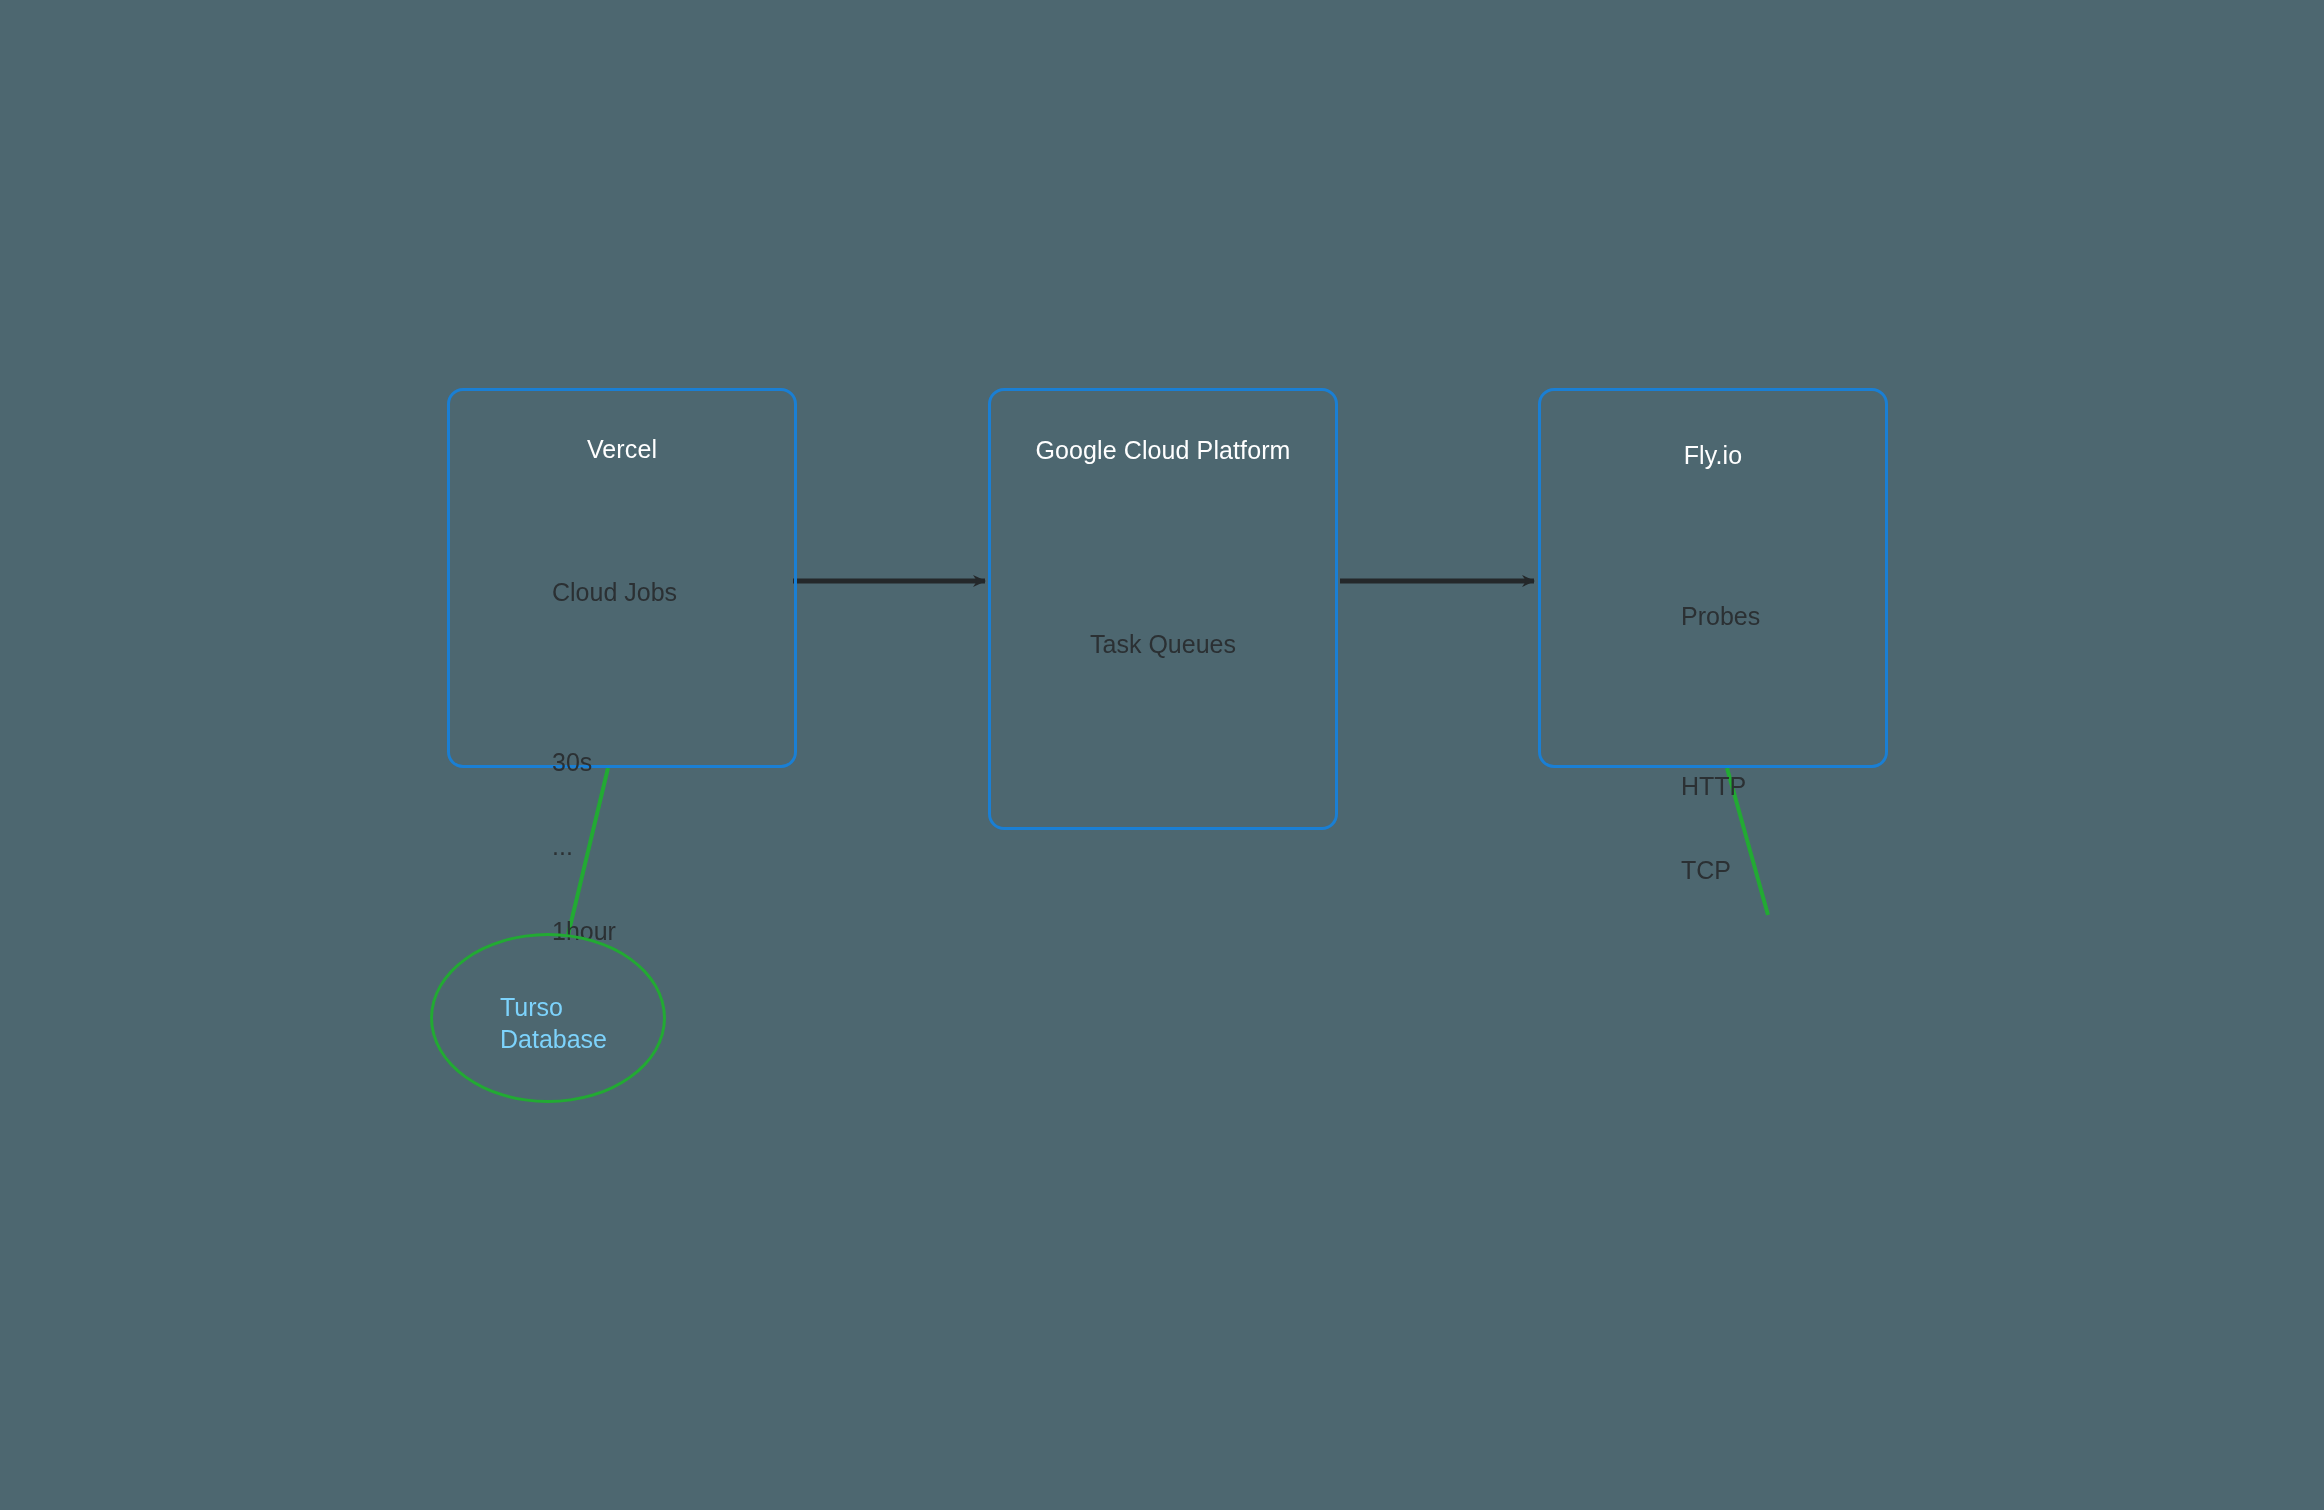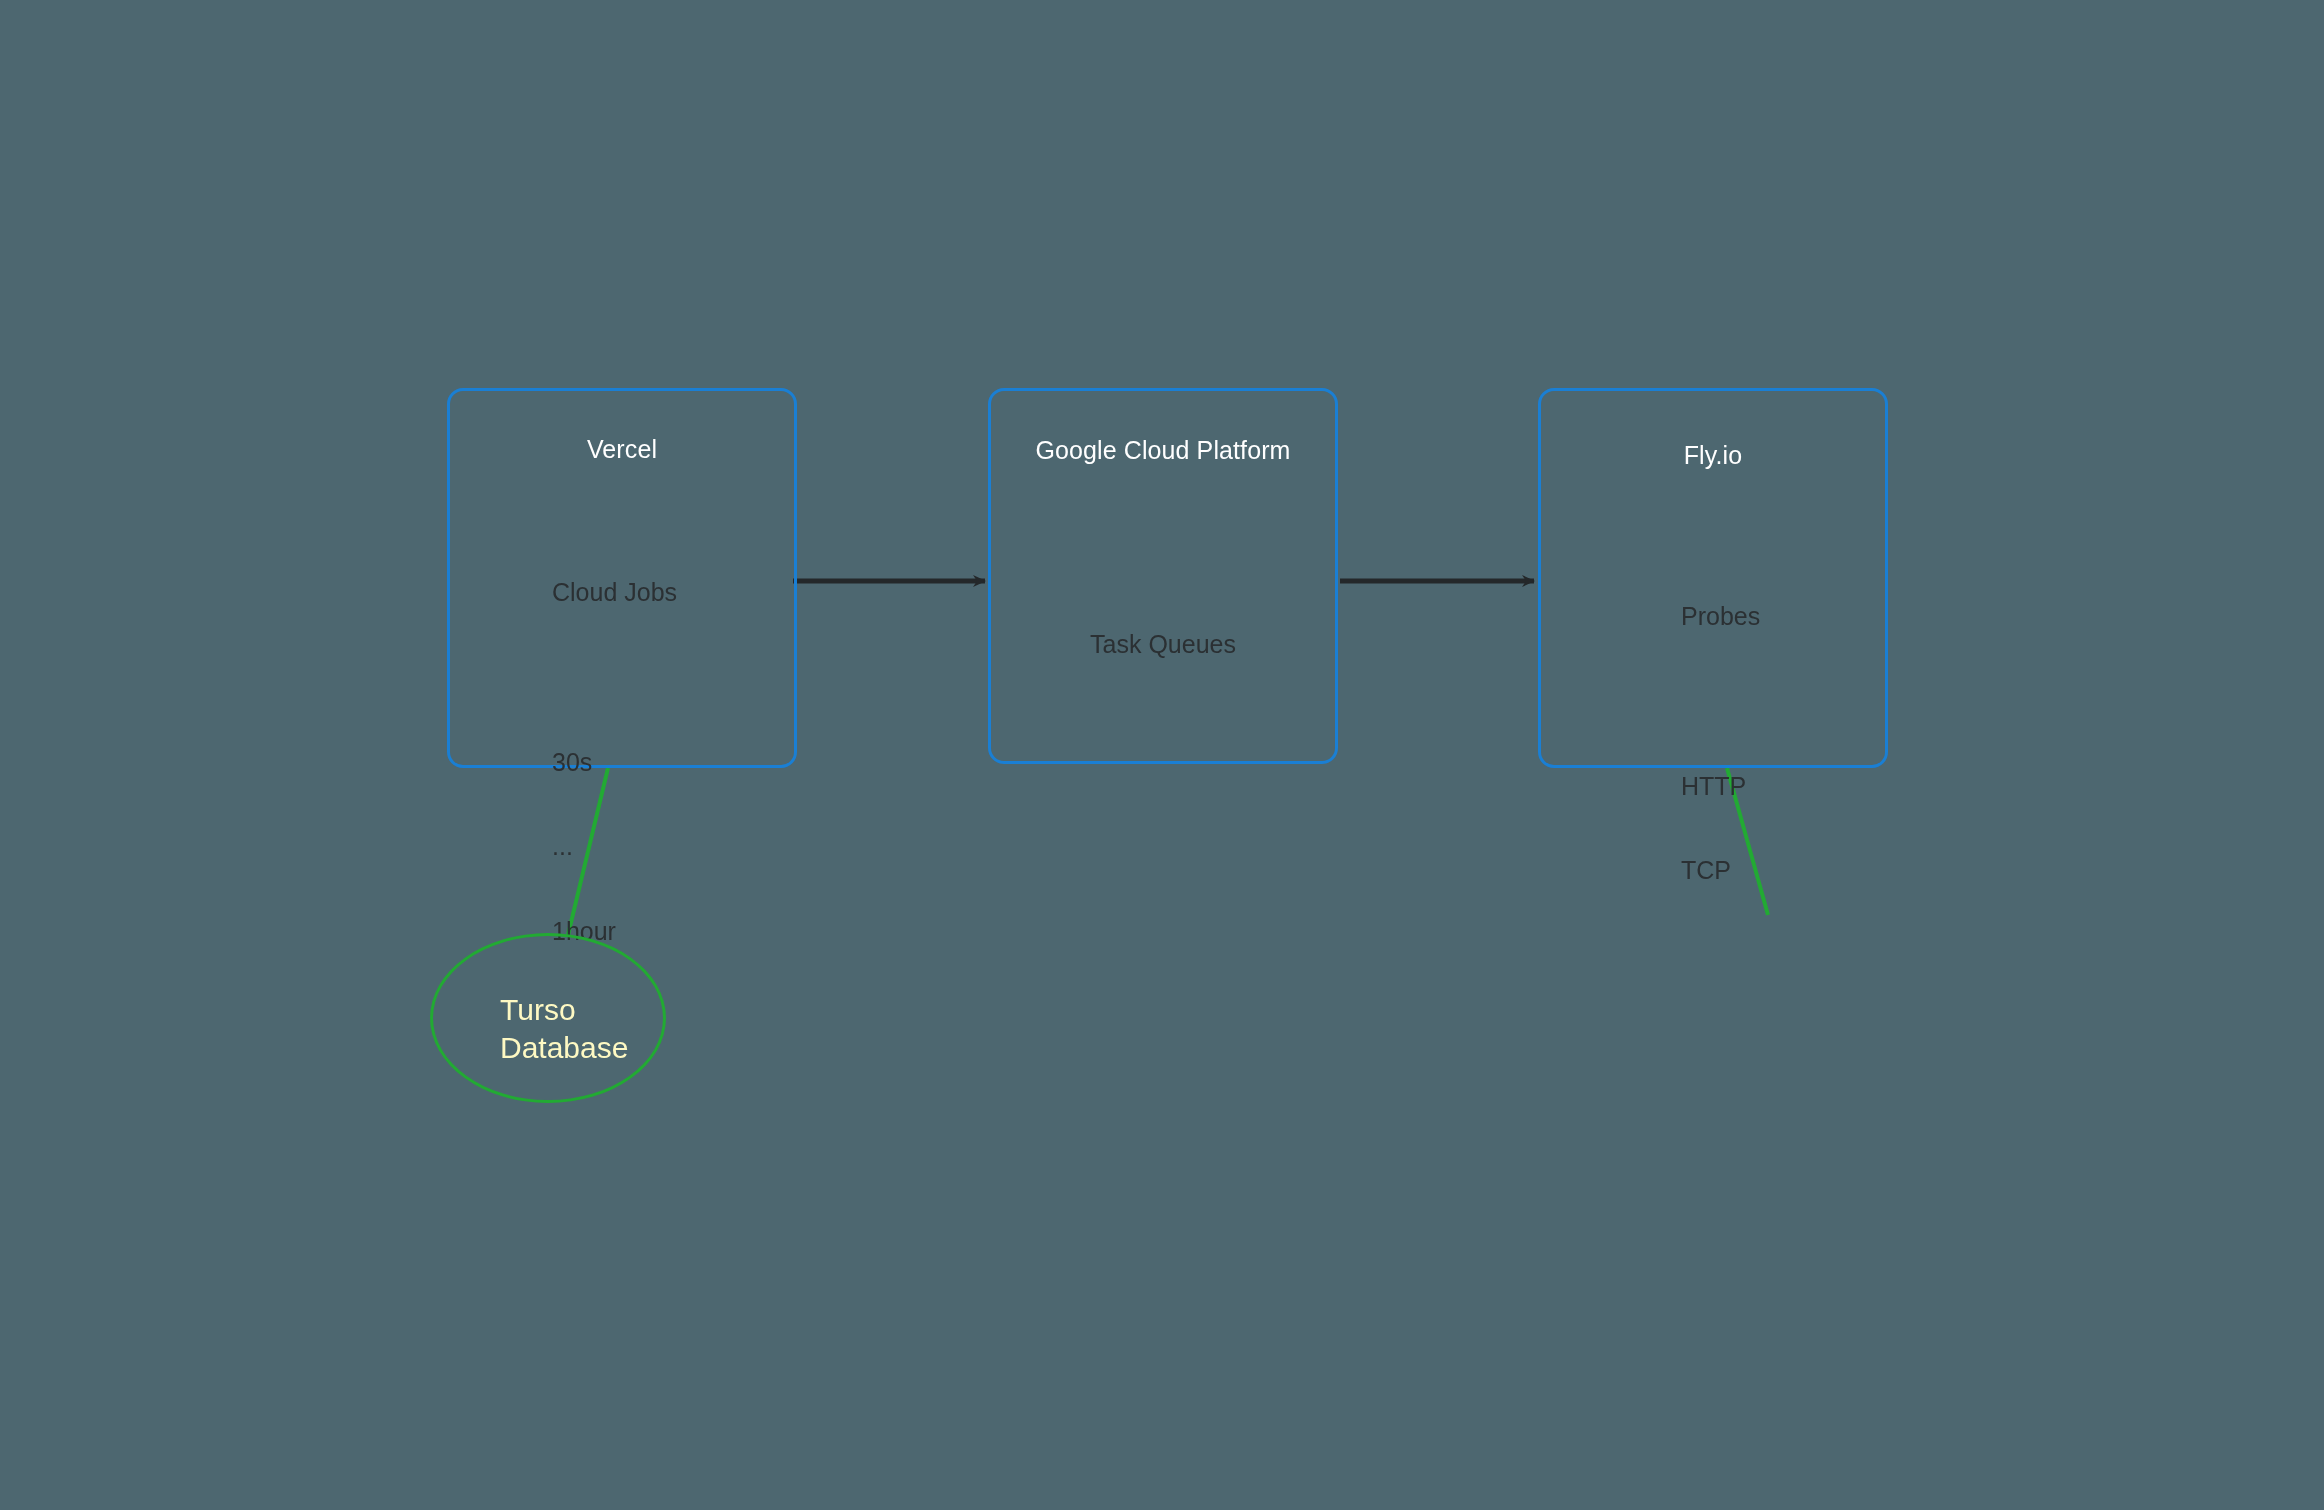--- a/index.html
+++ b/index.html
@@ -63,22 +63,22 @@
   }
   .ellipse-node {
     position: absolute;
     box-sizing: border-box;
     border: 3px solid #22aa33;
     border-radius: 50%;
     background: transparent;
   }
   .ellipse-label {
     position: absolute;
-    color: #fef9c3;
-    font-size: 30px;
+    color: #7dd3fc;
+    font-size: 25px;
     font-weight: 400;
     line-height: 1.28;
     white-space: pre-line;
   }
 </style>
 </head>
 <body>
 
 <div id="canvas">
 
@@ -102,21 +102,21 @@
     <div class="node-title" style="top:44px;">Vercel</div>
     <div class="node-body" style="left:102px; top:130px;">
       <span class="body-line">Cloud Jobs</span>
       <span class="body-gap"></span>
       <span class="body-line">30s</span>
       <span class="body-line">...</span>
       <span class="body-line">1hour</span>
     </div>
   </div>
 
-  <div class="node-box" style="left:988px; top:388px; width:350px; height:376px;padding-left:7px;">
+  <div class="node-box" style="left:988px; top:388px; width:350px; height:442px;padding-left:7px;">
     <div class="node-title" style="top:45px;">Google Cloud Platform</div>
     <div class="node-body centered" style="top:182px;">
       <span class="body-line">Task Queues</span>
     </div>
   </div>
 
   <div class="node-box" style="left:1538px; top:388px; width:350px; height:380px;">
     <div class="node-title" style="top:50px;">Fly.io</div>
     <div class="node-body" style="left:140px; top:154px;">
       <span class="body-line">Probes</span>

